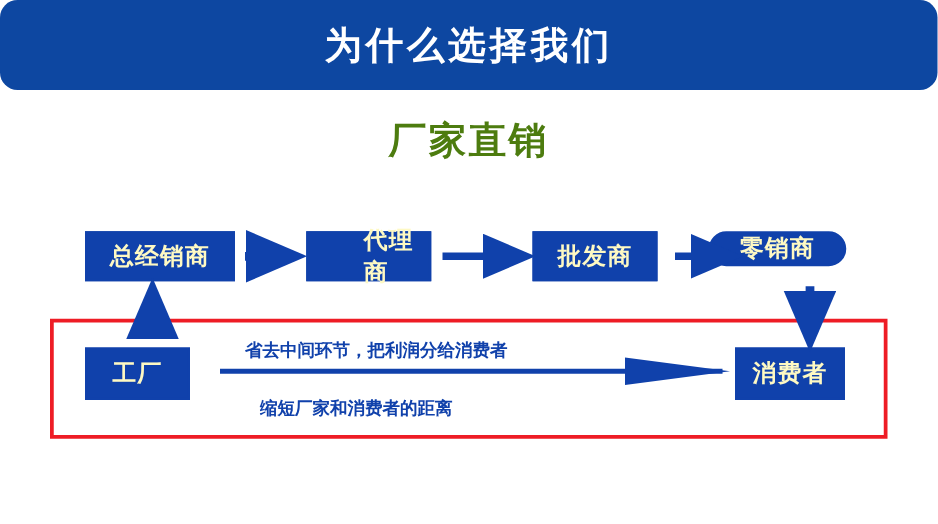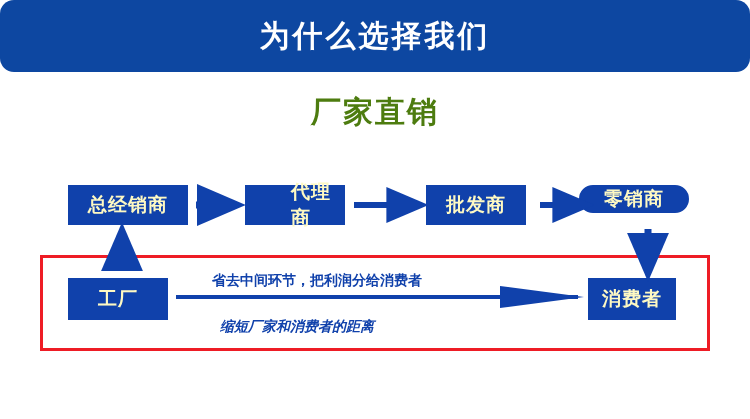--- a/index.html
+++ b/index.html
@@ -134,34 +134,34 @@
   </div>
 
   <div class="box" style="left:245px; top:185px; width:100px; height:40px;padding-left:44px;">
     <span>代理商</span>
   </div>
 
   <div class="box" style="left:426px; top:185px; width:100px; height:40px;">
     <span>批发商</span>
   </div>
 
-  <div class="box" style="left:579px; top:185px; width:110px; height:28px;border-radius:18px;">
+  <div class="box" style="left:567px; top:185px; width:110px; height:28px;border-radius:18px;">
     <span>零销商</span>
   </div>
 
-  <div class="box" style="left:68px; top:278px; width:100px; height:42px;">
+  <div class="box" style="left:68px; top:278px; width:84px; height:42px;">
     <span>工厂</span>
   </div>
 
   <div class="box" style="left:588px; top:278px; width:88px; height:42px;">
     <span>消费者</span>
   </div>
 
-  <div class="caption" style="left:212px; top:272px;font-family:Liberation Serif, serif;">省去中间环节，把利润分给消费者</div>
-  <div class="caption" style="left:220px; top:318px;font-style:italic;">缩短厂家和消费者的距离</div>
+  <div class="caption" style="left:196px; top:272px;font-family:Liberation Serif, serif;">省去中间环节，把利润分给消费者</div>
+  <div class="caption" style="left:208px; top:318px;">缩短厂家和消费者的距离</div>
 
   <svg class="arrows" viewBox="0 0 750 419">
     <defs>
       <marker id="arrowhead" markerWidth="7" markerHeight="7" refX="5.6" refY="3" orient="auto">
         <polygon points="0 0, 7 3, 0 6" fill="#1041ab"></polygon>
       </marker>
       <marker id="arrowhead-big" markerWidth="8" markerHeight="8" refX="6.2" refY="3.2" orient="auto">
         <polygon points="0 0, 8 3.2, 0 6.4" fill="#1041ab"></polygon>
       </marker>
     </defs>

